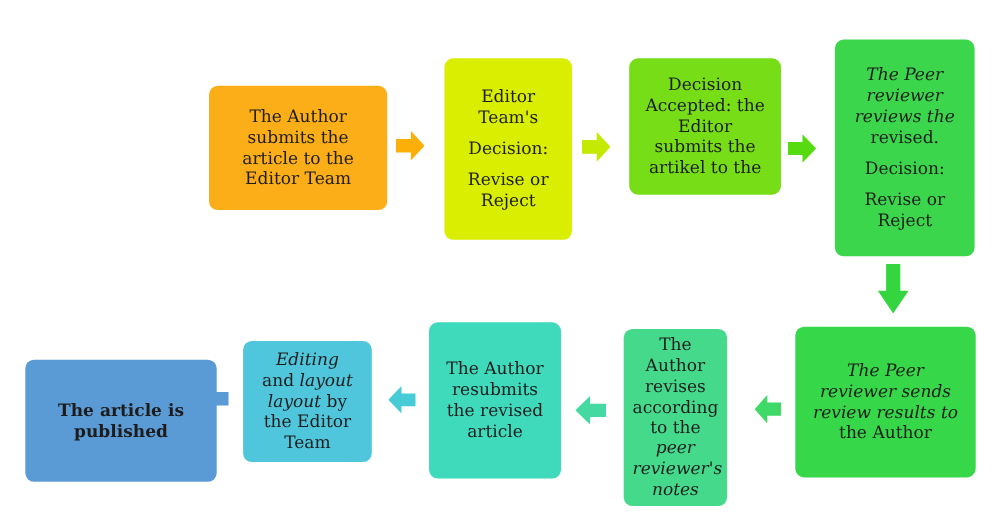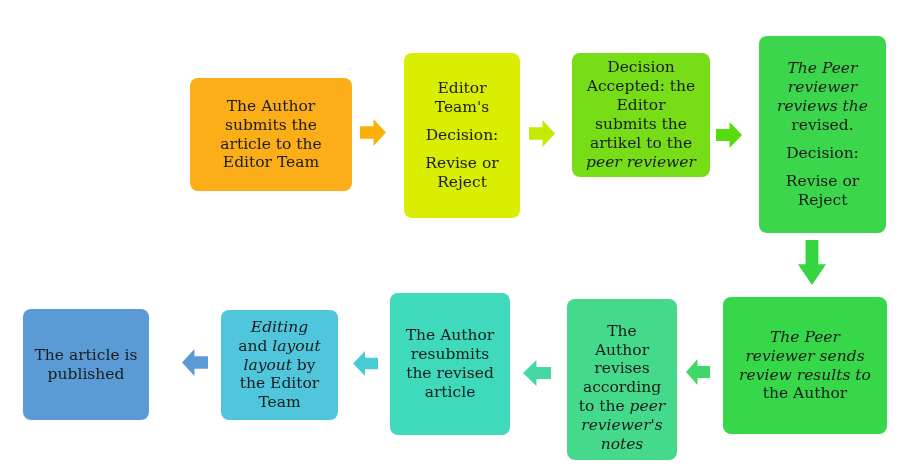--- a/index.html
+++ b/index.html
@@ -56,39 +56,39 @@
 Team's</span></p><p><span>Decision:</span></p><p><span>Revise or
 Reject</span></p></div>
   </div>
 
   <div class="flow-box" style="left: 572px; top: 53px; width: 138px; height: 124px; background: rgb(118, 221, 23);">
     <div class="flow-text"><p><span>Decision
 Accepted: the
 Editor
 submits the
 artikel to the
-</span><span class="it">peer reviewer</span></p></div>
+</span></p></div>
   </div>
 
   <div class="flow-box" style="left: 759px; top: 36px; width: 127px; height: 197px; background: rgb(59, 214, 75);">
     <div class="flow-text"><p><span class="it">The Peer
 reviewer
 reviews the
 </span><span>revised.</span></p><p><span>Decision:</span></p><p><span>Revise or
 Reject</span></p></div>
   </div>
 
   <div class="flow-box" style="left: 723px; top: 297px; width: 164px; height: 137px; background: rgb(54, 215, 72);">
     <div class="flow-text"><p><span class="it">The Peer
 reviewer sends
 review results to
 </span><span>the Author</span></p></div>
   </div>
 
-  <div class="flow-box" style="left: 567px; top: 299px; width: 110px; height: 161px; background: rgb(69, 217, 140); justify-content: flex-end;">
+  <div class="flow-box" style="left: 567px; top: 299px; width: 94px; height: 161px; background: rgb(69, 217, 140);">
     <div class="flow-text"><p><span>The
 Author
 revises
 according
 to the </span><span class="it">peer
 reviewer's
 notes</span></p></div>
   </div>
 
   <div class="flow-box" style="left: 390px; top: 293px; width: 120px; height: 142px; background: rgb(63, 217, 188);">
@@ -99,21 +99,21 @@
   </div>
 
   <div class="flow-box" style="left: 221px; top: 310px; width: 117px; height: 110px; background: rgb(79, 198, 219);">
     <div class="flow-text"><p><span class="it">Editing</span><span>
 and </span><span class="it">layout</span><span>
 </span><span class="it">layout</span><span> by
 the Editor
 Team</span></p></div>
   </div>
 
-  <div class="flow-box" style="left: 23px; top: 309px; width: 126px; height: 111px; background: rgb(91, 155, 213);">
+  <div class="flow-box" style="left: 23px; top: 327px; width: 174px; height: 111px; background: rgb(91, 155, 213); font-weight: bold;">
     <div class="flow-text"><p><span>The article is
 published</span></p></div>
   </div>
 
   <div class="arrow arr-right" style="left: 360px; top: 119px; width: 26px; height: 27px; background: rgb(252, 175, 8);"></div>
   <div class="arrow arr-right" style="left: 529px; top: 120px; width: 26px; height: 27px; background: rgb(195, 234, 0);"></div>
   <div class="arrow arr-right" style="left: 716px; top: 122px; width: 26px; height: 26px; background: rgb(85, 219, 16);"></div>
   <div class="arrow arr-down" style="left: 798px; top: 240px; width: 28px; height: 45px; background: rgb(53, 213, 63);"></div>
   <div class="arrow arr-left" style="left: 686px; top: 359px; width: 24px; height: 26px; background: rgb(62, 217, 102);"></div>
   <div class="arrow arr-left" style="left: 523px; top: 360px; width: 28px; height: 26px; background: rgb(67, 217, 160);"></div>

